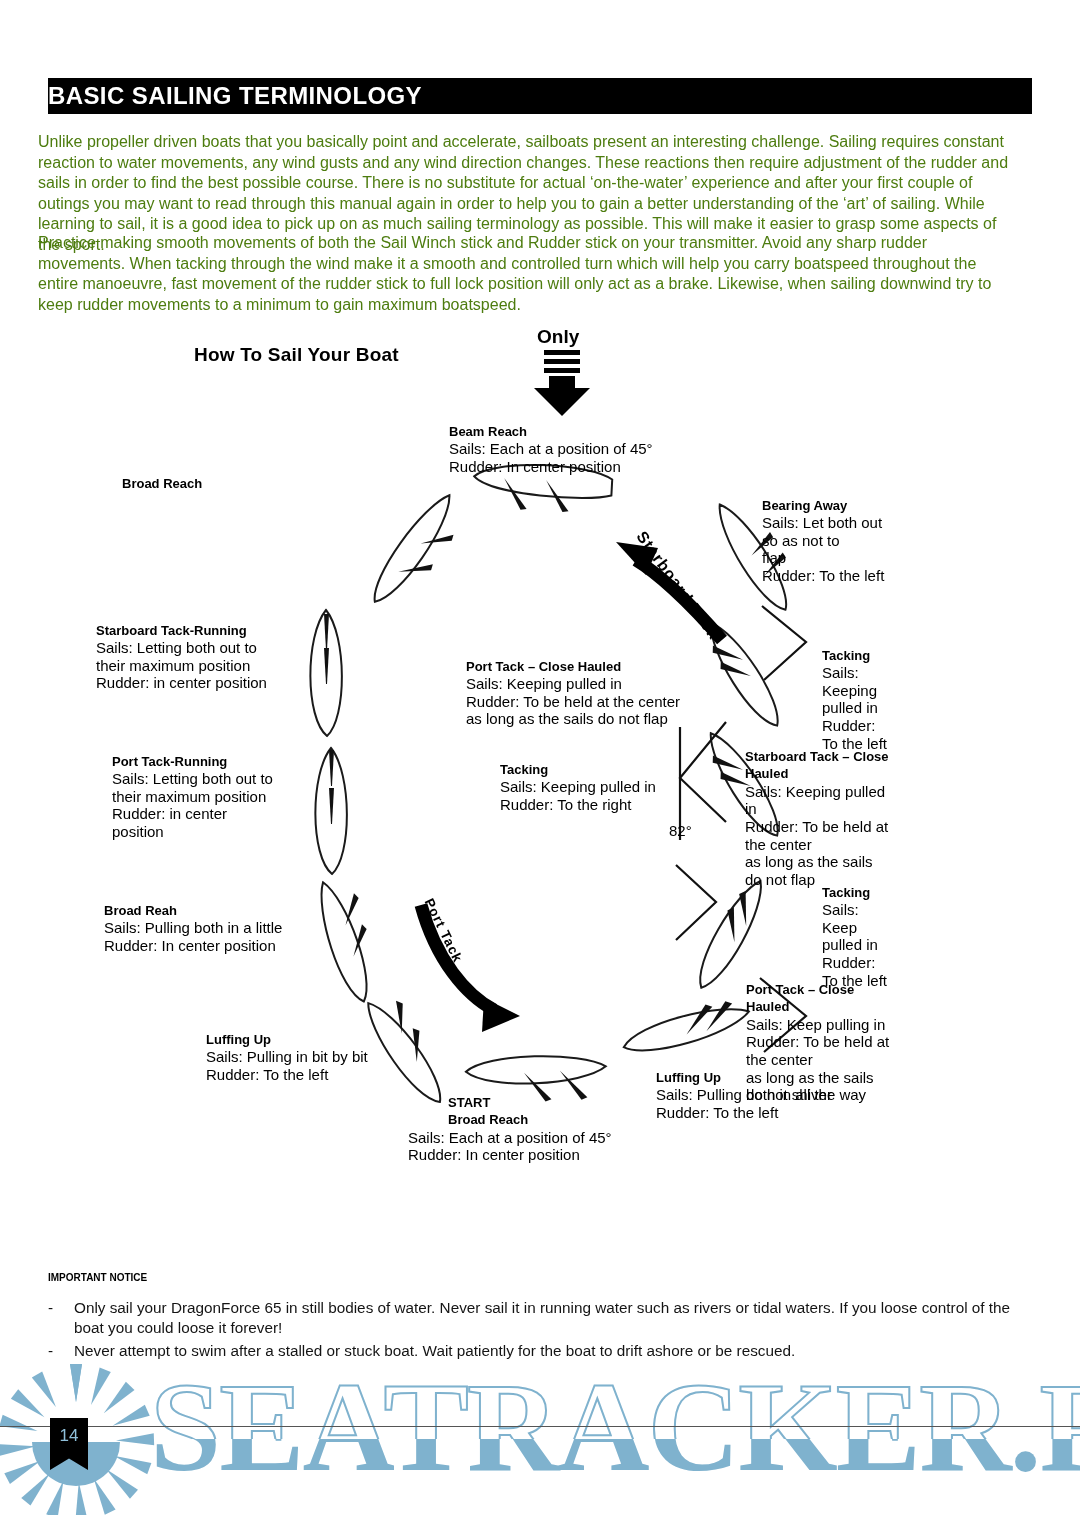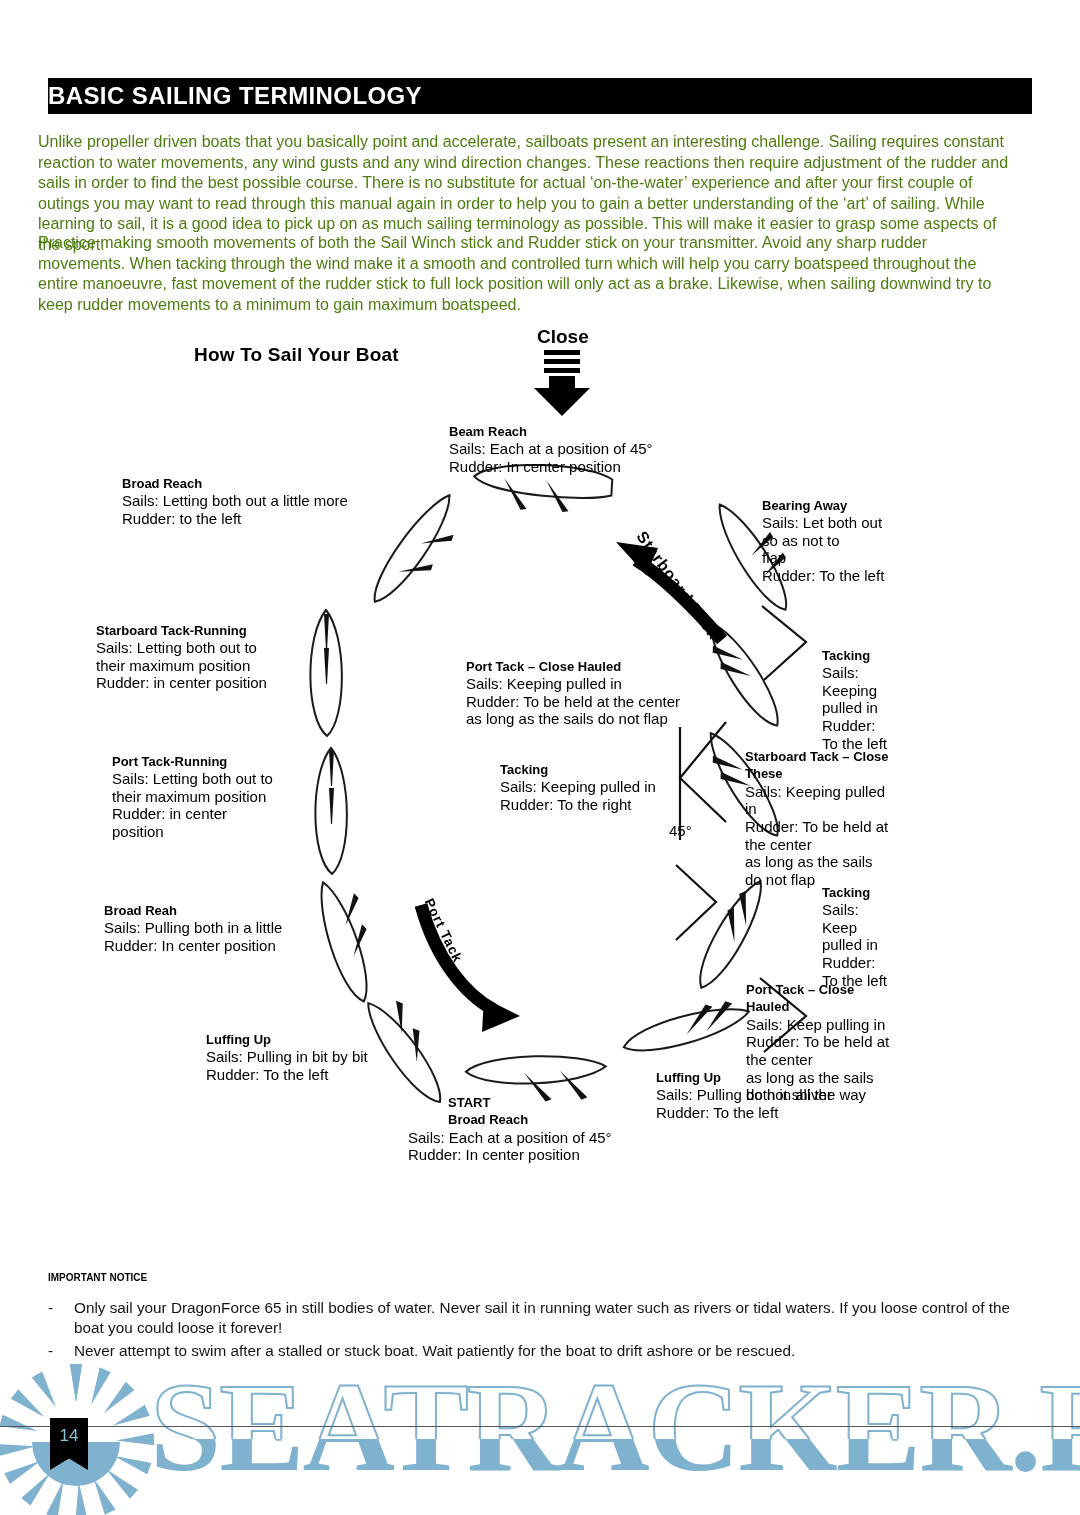--- a/index.html
+++ b/index.html
@@ -199,31 +199,30 @@
       <g>
         <rect x="528" y="40" width="36" height="5" fill="#000"></rect>
         <rect x="528" y="49" width="36" height="5" fill="#000"></rect>
         <rect x="528" y="58" width="36" height="5" fill="#000"></rect>
         <rect x="533" y="66" width="26" height="14" fill="#000"></rect>
         <path d="M 518,78 L 574,78 L 546,106 Z" fill="#000"></path>
       </g>
     </svg>
 
     <div class="sec-title" style="left:178px;top:34px;">How To Sail Your Boat</div>
-    <div class="wind-word" style="left:521px;top:16px;">Close</div>
-    <div class="deg45" style="left:653px;top:512px;">45°</div>
+    <div class="wind-word" style="left:521px;top:16px;">Only</div>
+    <div class="deg45" style="left:653px;top:512px;">82°</div>
 
     <div class="lbl" style="left:433px;top:95px;">
       <b>Beam Reach</b><span>Sails: Each at a position of 45°
 Rudder: In center position</span>
     </div>
 
     <div class="lbl" style="left:106px;top:147px;">
-      <b>Broad Reach</b><span>Sails: Letting both out a little more
-Rudder: to the left</span>
+      <b>Broad Reach</b>
     </div>
 
     <div class="lbl" style="left:746px;top:169px;">
       <b>Bearing Away</b><span>Sails: Let both out so as not to
 flap
 Rudder: To the left</span>
     </div>
 
     <div class="lbl" style="left:80px;top:294px;">
       <b>Starboard Tack-Running</b><span>Sails: Letting both out to
@@ -236,21 +235,21 @@
 Rudder: To the left</span>
     </div>
 
     <div class="lbl" style="left:450px;top:330px;">
       <b>Port Tack – Close Hauled</b><span>Sails: Keeping pulled in
 Rudder: To be held at the center
 as long as the sails do not flap</span>
     </div>
 
     <div class="lbl" style="left:729px;top:420px;">
-      <b>Starboard Tack – Close These</b><span>Sails: Keeping pulled in
+      <b>Starboard Tack – Close Hauled</b><span>Sails: Keeping pulled in
 Rudder: To be held at the center
 as long as the sails do not flap</span>
     </div>
 
     <div class="lbl" style="left:96px;top:425px;">
       <b>Port Tack-Running</b><span>Sails: Letting both out to
 their maximum position
 Rudder: in center
 position</span>
     </div>

